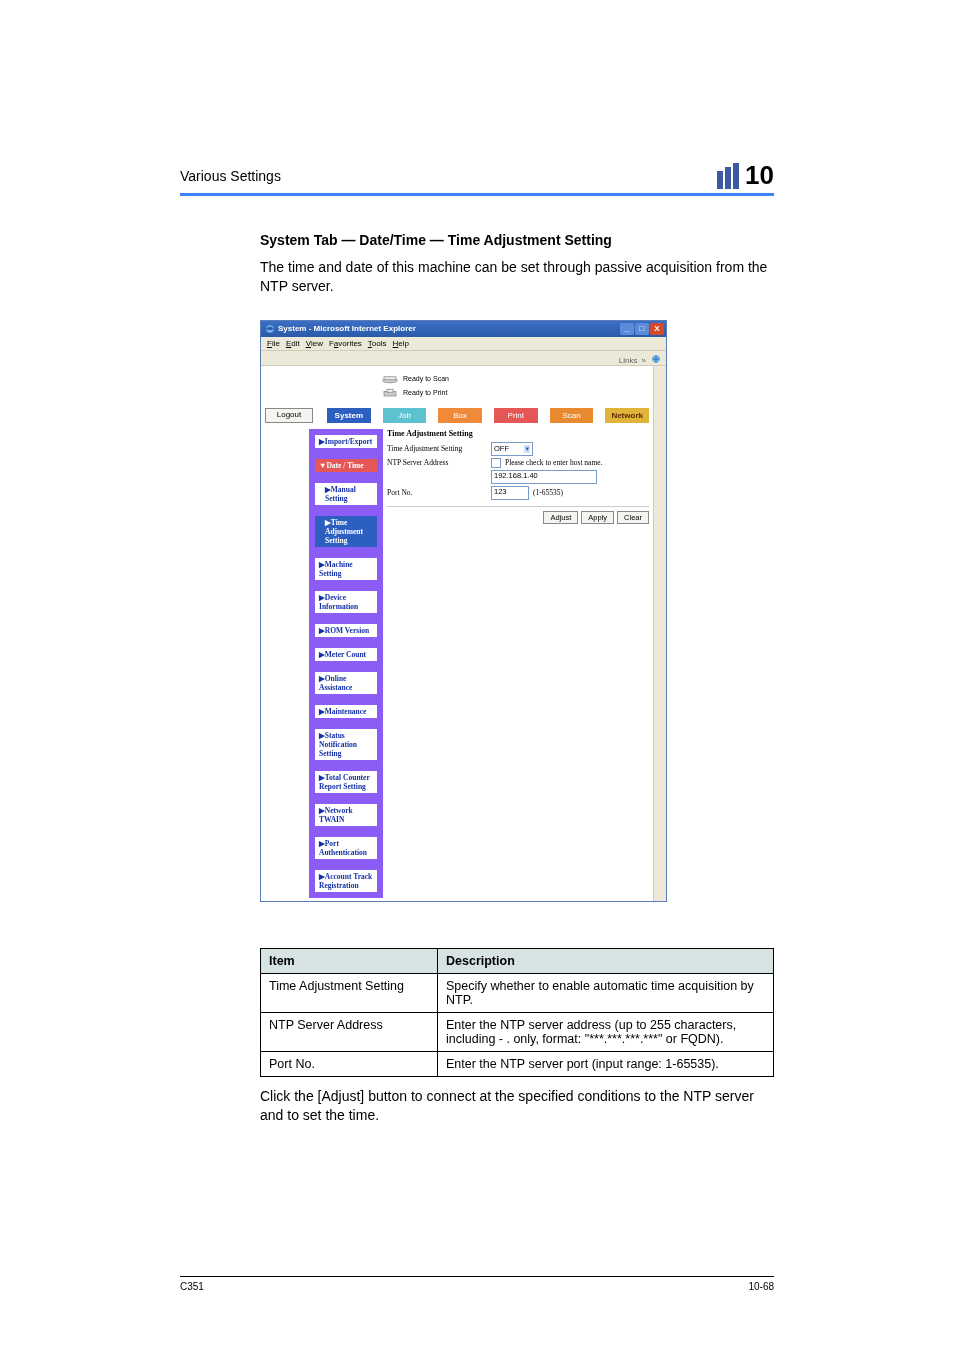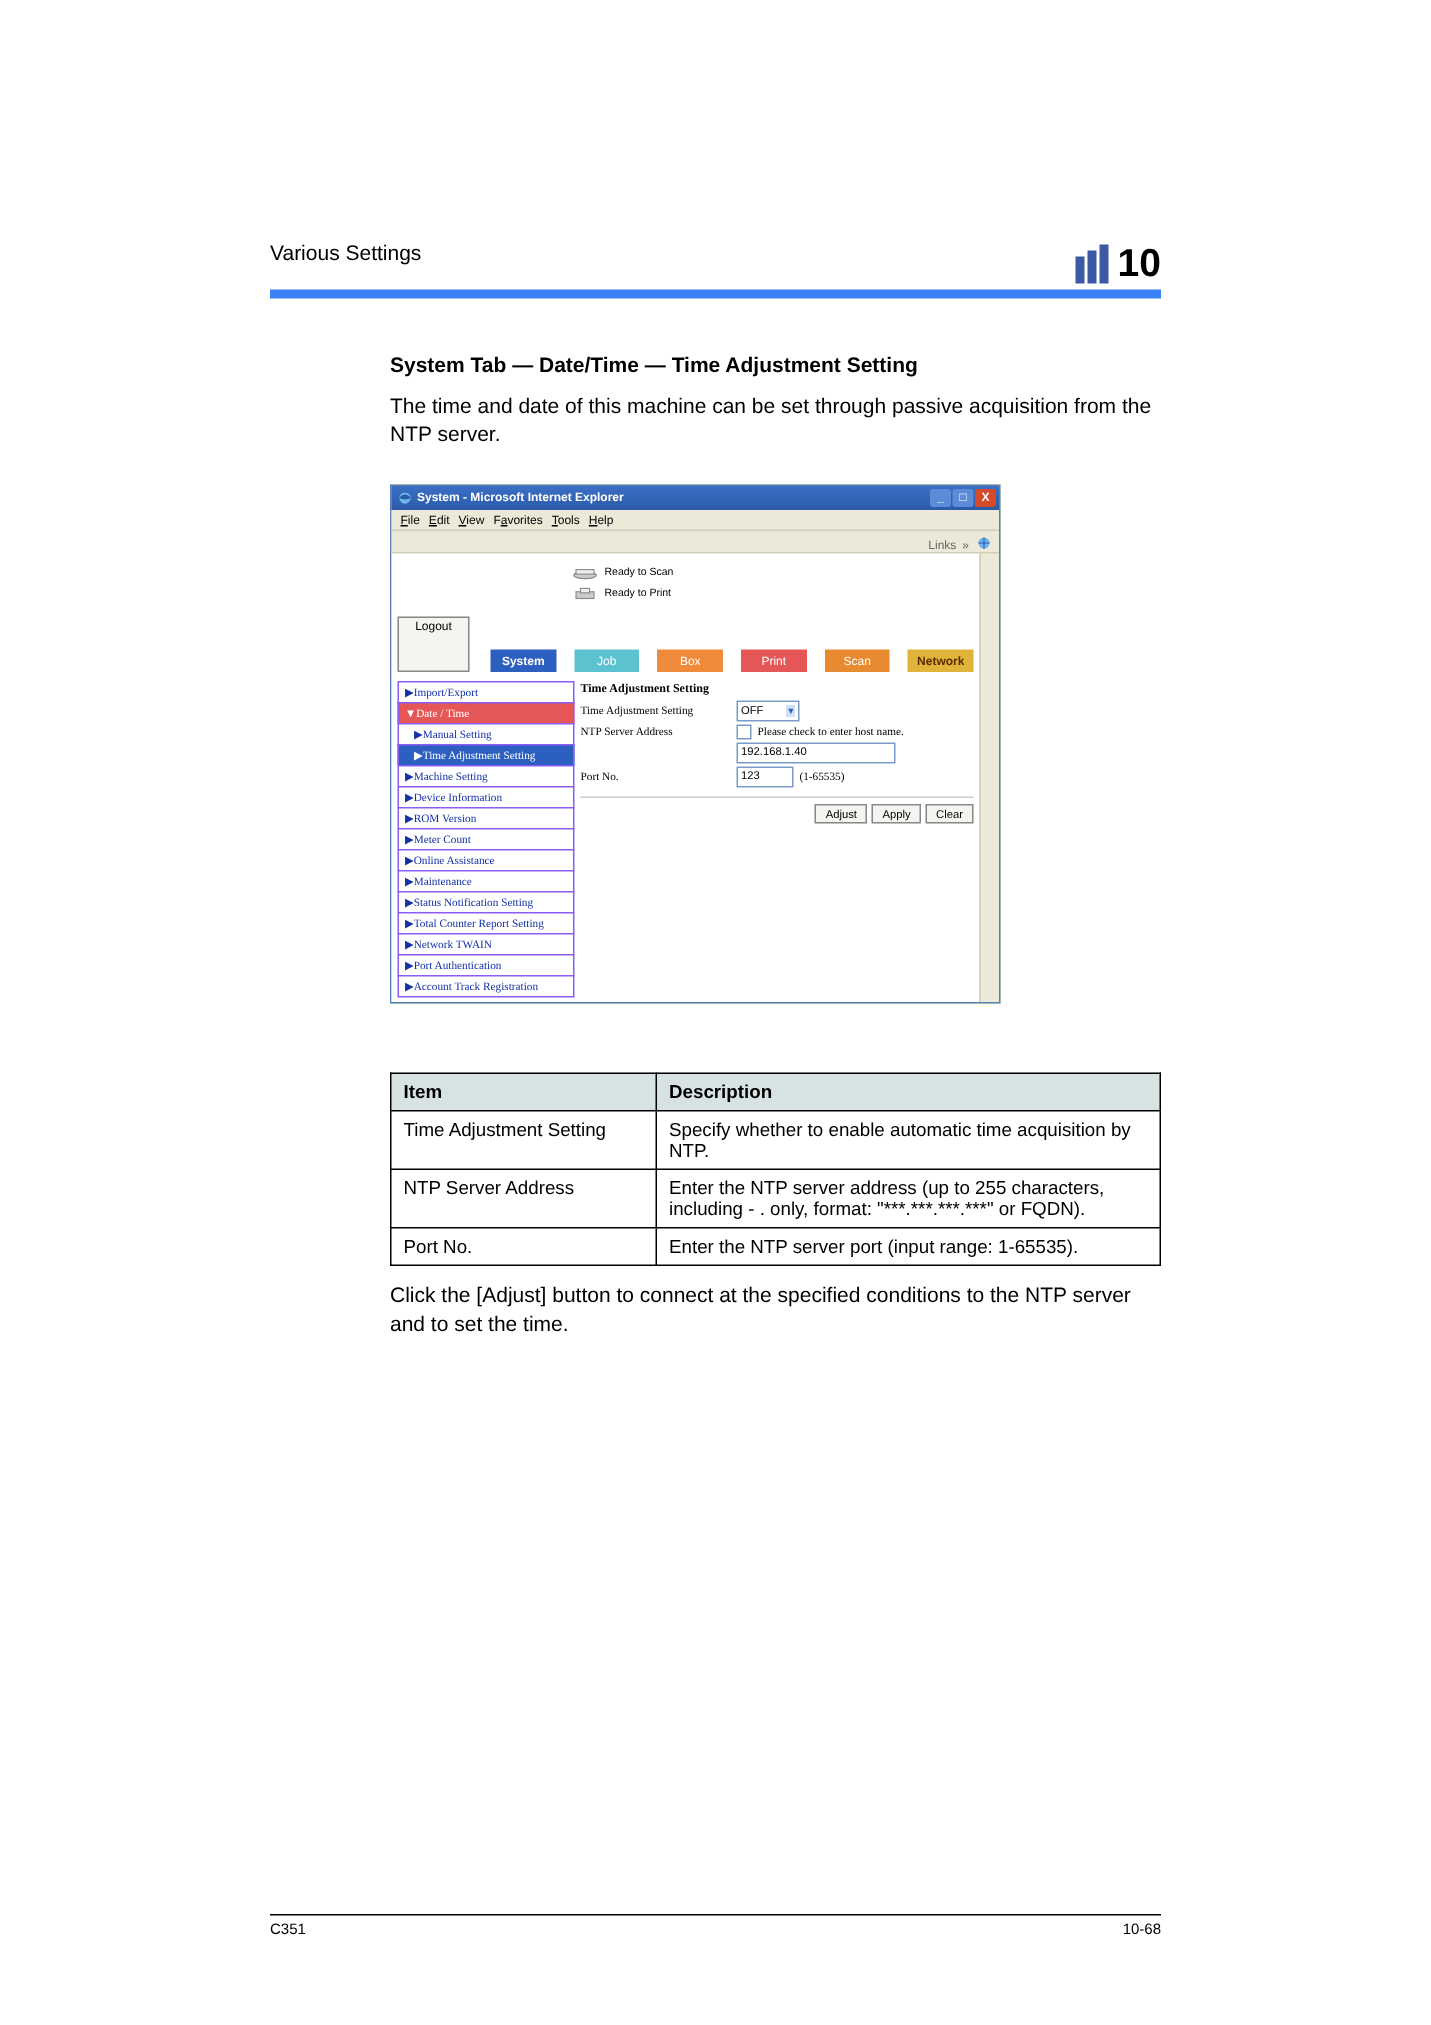--- a/index.html
+++ b/index.html
@@ -13,21 +13,22 @@
     width: 954px;
     height: 1350px;
     box-sizing: border-box;
     padding: 60px 0 50px 0;
     position: relative;
     margin: 0 auto;
   }
   .running-head {
     display: flex;
     justify-content: space-between;
-    border-bottom: 6px solid #3b82f6;
+    align-items: center;
+    border-bottom: 3px solid #3b82f6;
     margin: 0 180px 0 180px;
     padding-top: 100px;
     padding-bottom: 2px;
   }
   .running-head .left { font-size: 14px; }
   .chapter-badge {
     display: flex;
     align-items: center;
   }
   .chapter-badge .bars {
@@ -145,42 +146,42 @@
     border:1px solid #888;
     background:#f4f4f0;
     font-size:8px;
     padding:1px 0;
     margin-right:2px;
   }
   .tab {
     color:#fff;
     padding:3px 0;
     font-size:8px;
-    margin-top:22px;
   }
   .tab.system { background:#2c5fbf; font-weight:bold;}
   .tab.job    { background:#5dc2d0;text-align:center; }
   .tab.box    { background:#ef8a3b; }
   .tab.print  { background:#e55757; }
   .tab.scan   { background:#e88a2f; }
   .tab.net    { background:#e0b43b; color:#5b2c00; font-weight:bold;}
 
   .panel-row { display:flex; padding:0 4px 4px 4px; gap:4px;}
   .sidebar {
     width:118px;
     font-size:7.5px;
   }
   .sidebar .item {
-    border:1px solid #8b5cf6;
+    border:6px solid #8b5cf6;
     padding:2px 4px;
     margin-bottom:-1px;
     color:#1531a6;
-    font-weight:normal;
+    font-weight:bold;
     background:#fff;
     font-family: "Times New Roman", serif;
+    margin-left: 44px;
   }
   .sidebar .item.current-cat {
     background:#e55757; color:#fff;
   }
   .sidebar .item.current-sub {
     background:#2c5fbf; color:#fff;
   }
   .sidebar .item.sub { padding-left:10px; }
 
   .formpane {

